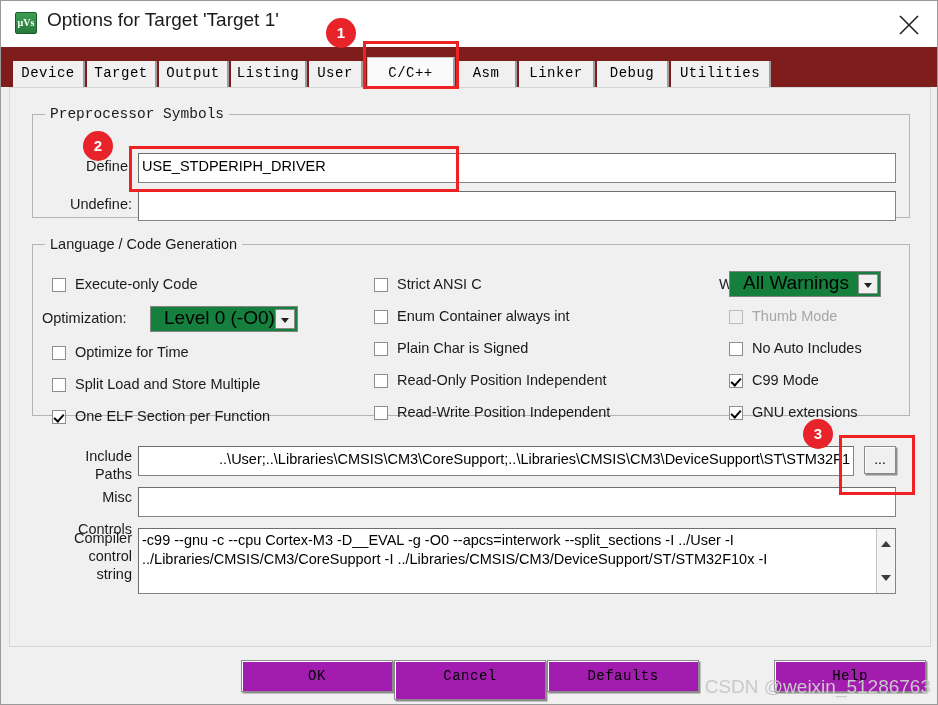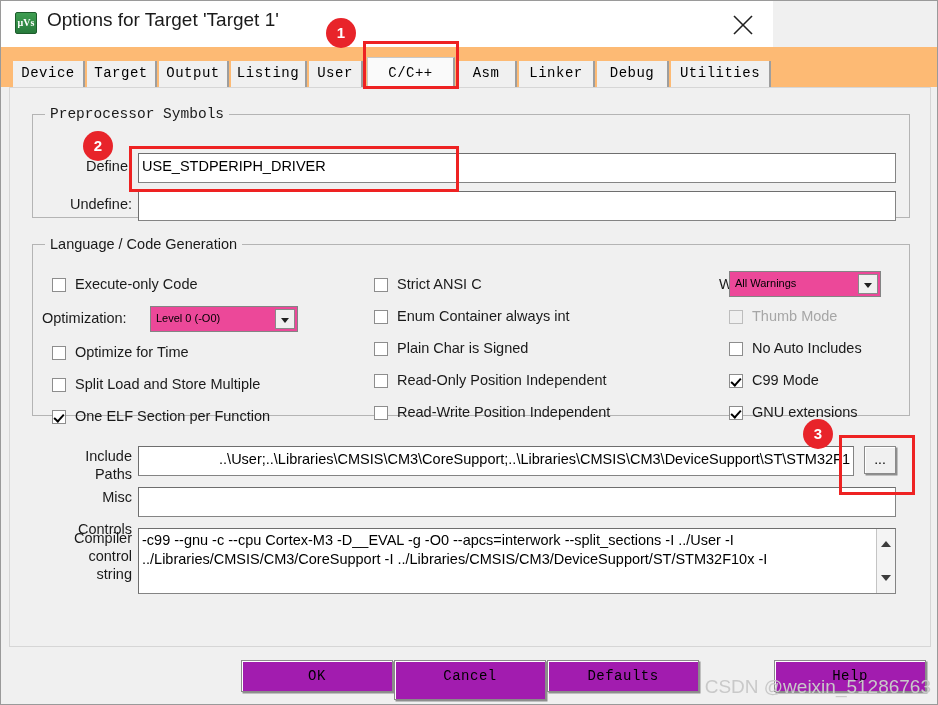--- a/index.html
+++ b/index.html
@@ -19,21 +19,21 @@
     box-sizing: border-box;
     border: 1px solid #9a9a9a;
     background: #f0f0f0;
     overflow: hidden;
   }
 
   
   .titlebar {
     position: absolute;
     left: 0; top: 0;
-    width: 772px; height: 46px;
+    width: 938px; height: 46px;
     background: #ffffff;
     border-bottom: 4px solid #a16207;
   }
   .title-icon {
     position: absolute;
     left: 14px; top: 11px;
     width: 22px; height: 22px;
     background: linear-gradient(#3f9e52, #277a3b);
     border: 1px solid #1d5c2c;
     border-radius: 2px;
@@ -61,21 +61,21 @@
     width: 52px; height: 44px;
     cursor: default;
   }
   .title-close svg { position:absolute; left: 16px; top: 14px; }
 
   
   .tabstrip {
     position: absolute;
     left: 0; top: 46px;
     width: 938px; height: 40px;
-    background: #fdba74;
+    background: #7f1d1d;
   }
   .tab {
     position: absolute;
     top: 14px;
     height: 26px;
     box-sizing: border-box;
     background: #f0f0f0;
     border-right: 2px solid #9e9e9e;
     font-family: "Liberation Mono", monospace;
     font-size: 14px;
@@ -141,26 +141,26 @@
     padding: 2px 3px;
     overflow: hidden;
     white-space: nowrap;
     line-height: 20px;
   }
   .edit.multiline { white-space: normal; line-height: 19px; padding-right: 22px; }
 
   
   .combo {
     position: absolute;
-    background: #ec4899;
+    background: #15803d;
     border: 1px solid #848484;
     box-sizing: border-box;
-    font-size: 11px;
+    font-size: 19px;
     color: #000000;
-    padding-left: 5px;
+    padding-left: 13px;
     line-height: 22px;
     overflow: hidden;
     white-space: nowrap;
   }
   .combo-btn {
     position: absolute;
     right: 2px; top: 2px;
     width: 20px; bottom: 2px;
     background: #f0f0f0;
     border: 1px solid #8a8a8a;

